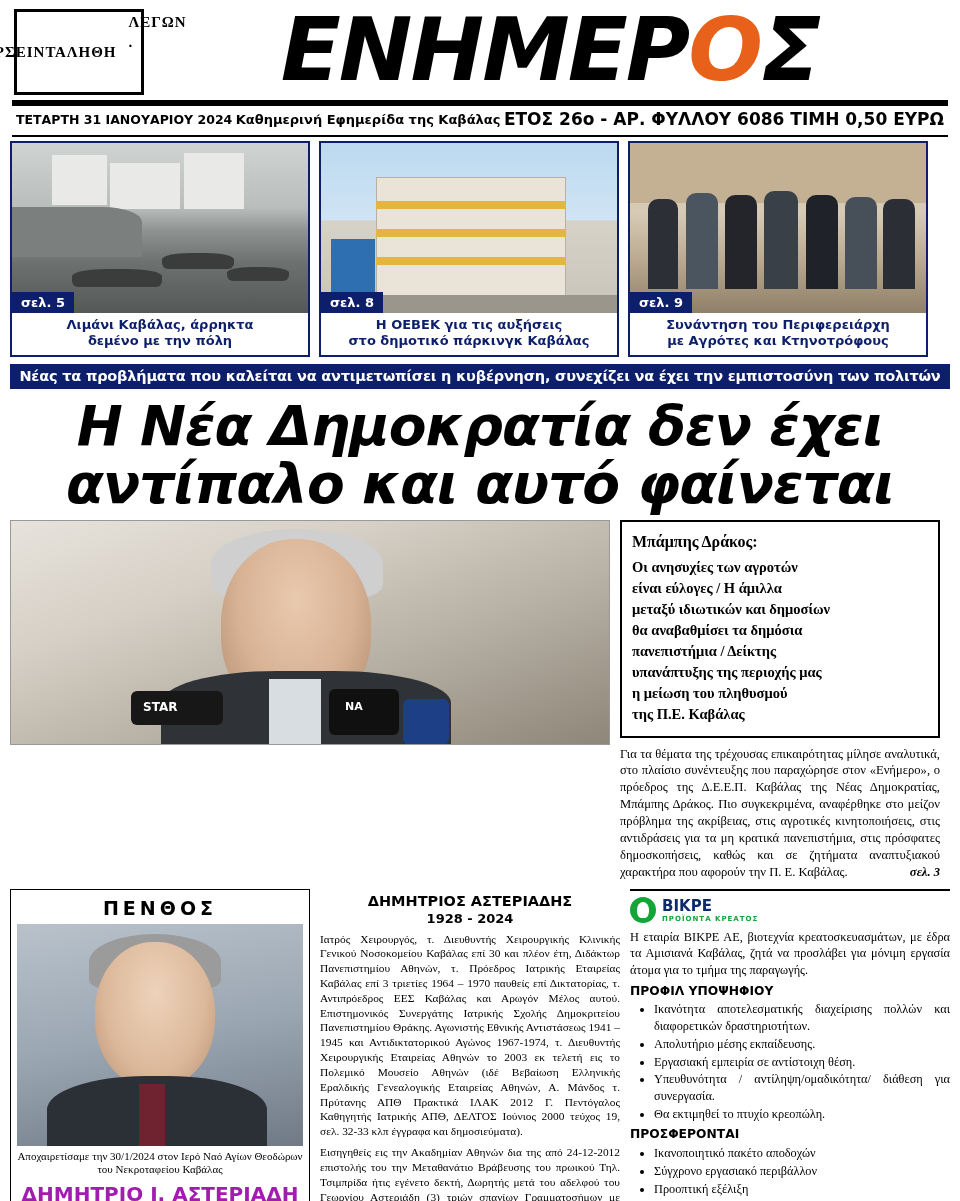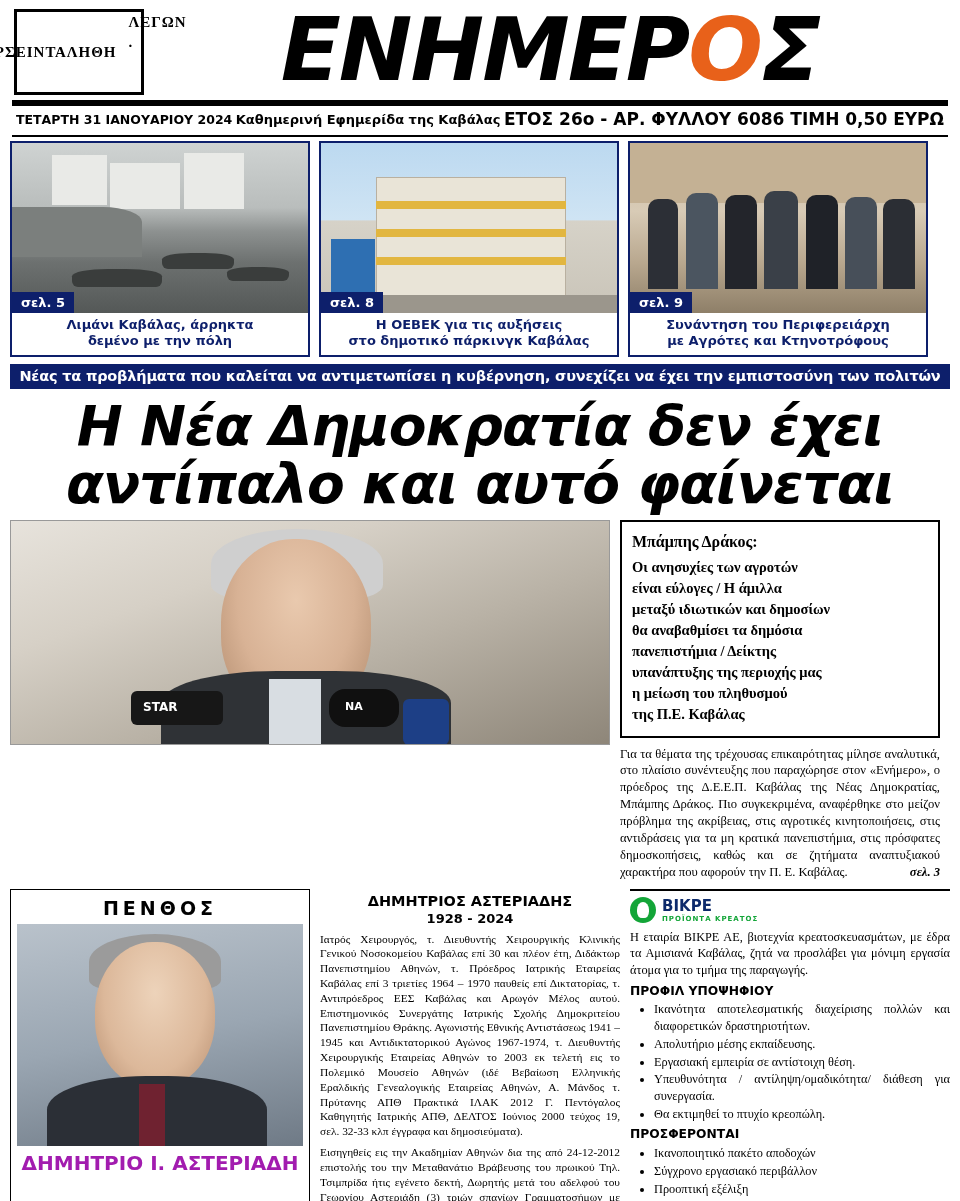--- a/index.html
+++ b/index.html
@@ -107,21 +107,21 @@
   .lead-photo .face { position:absolute; left:210px; top:18px; width:150px; height:175px;
     background: radial-gradient(ellipse at 50% 35%, #e9c9ae 0%, #d8b295 55%, #b28c6e 100%);
     border-radius: 48% 48% 44% 44%; }
   .lead-photo .hair { position:absolute; left:200px; top:8px; width:172px; height:70px;
     background:#cfcfcf; border-radius:50% 50% 20% 20%; }
   .lead-photo .suit { position:absolute; left:150px; top:150px; width:290px; height:80px;
     background:#2f3236; border-radius:40% 40% 0 0; }
   .lead-photo .shirt { position:absolute; left:258px; top:158px; width:52px; height:70px; background:#d8dde2; }
   .lead-photo .mic1 { position:absolute; left:120px; top:170px; width:92px; height:34px; background:#171717; border-radius:6px; }
   .lead-photo .mic1 span { color:#fff; font-family:"DejaVu Sans",sans-serif; font-size:12px; font-weight:bold; position:absolute; left:12px; top:9px;}
-  .lead-photo .mic2 { position:absolute; left:318px; top:168px; width:70px; height:38px; background:#101010; border-radius:16px; }
+  .lead-photo .mic2 { position:absolute; left:318px; top:168px; width:70px; height:46px; background:#101010; border-radius:6px; }
   .lead-photo .mic2 span { color:#fff; font-family:"DejaVu Sans",sans-serif; font-size:11px; font-weight:bold; position:absolute; left:16px; top:11px;}
   .lead-photo .mic3 { position:absolute; left:392px; top:178px; width:46px; height:46px; background:#1d3f86; border-radius:6px; }
 
   .side-col { width: 320px; }
   .quote-box {
     border: 2px solid #000; padding: 8px 10px 10px 10px;
     font-family: "Liberation Serif", serif;
     font-weight: bold; font-size: 14.5px; line-height: 1.45;
   }
   .quote-box .who { font-size: 16px; margin-bottom: 4px; }
@@ -284,20 +284,21 @@
   <div class="bottom">
 
     <div class="obit">
       <h2>ΠΕΝΘΟΣ</h2>
       <div class="obit-photo">
         <div class="h"></div>
         <div class="f"></div>
         <div class="b"></div>
         <div class="t"></div>
       </div>
+      <div class="obit-cap">Αποχαιρετίσαμε την 30/1/2024 στον Ιερό Ναό Αγίων Θεοδώρων του Νεκροταφείου Καβάλας</div>
       <div class="obit-name">ΔΗΜΗΤΡΙΟ Ι. ΑΣΤΕΡΙΑΔΗ</div>
 
     </div>
 
     <div class="obit2">
       <h3>ΔΗΜΗΤΡΙΟΣ ΑΣΤΕΡΙΑΔΗΣ</h3>
       <div class="years">1928 - 2024</div>
       <p>Ιατρός Χειρουργός, τ. Διευθυντής Χειρουργικής Κλινικής Γενικού Νοσοκομείου Καβάλας επί 30 και πλέον έτη, Διδάκτωρ Πανεπιστημίου Αθηνών, τ. Πρόεδρος Ιατρικής Εταιρείας Καβάλας επί 3 τριετίες 1964 – 1970 παυθείς επί Δικτατορίας, τ. Αντιπρόεδρος ΕΕΣ Καβάλας και Αρωγόν Μέλος αυτού. Επιστημονικός Συνεργάτης Ιατρικής Σχολής Δημοκριτείου Πανεπιστημίου Θράκης. Αγωνιστής Εθνικής Αντιστάσεως 1941 – 1945 και Αντιδικτατορικού Αγώνος 1967-1974, τ. Διευθυντής Χειρουργικής Εταιρείας Αθηνών το 2003 εκ τελετή εις το Πολεμικό Μουσείο Αθηνών (ιδέ Βεβαίωση Ελληνικής Εραλδικής Γενεαλογικής Εταιρείας Αθηνών, Α. Μάνδος τ. Πρύτανης ΑΠΘ Πρακτικά ΙΛΑΚ 2012 Γ. Πεντόγαλος Καθηγητής Ιατρικής ΑΠΘ, ΔΕΛΤΟΣ Ιούνιος 2000 τεύχος 19, σελ. 32-33 κλπ έγγραφα και δημοσιεύματα).</p>
       <p>Εισηγηθείς εις την Ακαδημίαν Αθηνών δια της από 24-12-2012 επιστολής του την Μεταθανάτιο Βράβευσης του πρωικού Τηλ. Τσιμπρίδα ήτις εγένετο δεκτή, Δωρητής μετά του αδελφού του Γεωργίου Αστεριάδη (3) τριών σπανίων Γραμματοσήμων με μηχανισμούς ΕΛΛΗΝΙΚΗ ΔΙΟΙΚΗΣΙΣ επί ΒΟΥΛΓΑΡΙΚΩΝ ΓΡΑΜΜΑΤΟΣΗΜΩΝ του 1913 επί τη απελευθερώσει της Καβάλας από του Βουλγαρικού Ζυγού, μεγάλης Ιστορικής και Οικονομικής αξίας, αι οποίαι εκτίθενται ανά μία εις το ΜΟΥΣΕΙΟ ΜΑΚΕΔΟΝΙΚΟΥ ΑΓΩΝΟΣ ΘΕΣΣΑΛΟΝΙΚΗΣ, ΔΗΜΑΡΧΕΙΟ ΚΑΒΑΛΑΣ, ΓΕΝΙΚΑ ΑΡΧΕΙΑ ΤΟΥ ΚΡΑΤΟΥΣ ΚΑΒΑΛΑΣ. Ανάλυτα τούτων εδωρήθησαν εις το Κ. ΠΑΠΟΥΛΙΑ, Πρόεδρο Ελληνικής Δημοκρατίας επί τη επισκέψει εις το Καβάλα εις «ΕΛΕΥΘΕΡΙΑ» κατά την επέτειο απελευθέρωσης της Καβάλας.</p>
 

